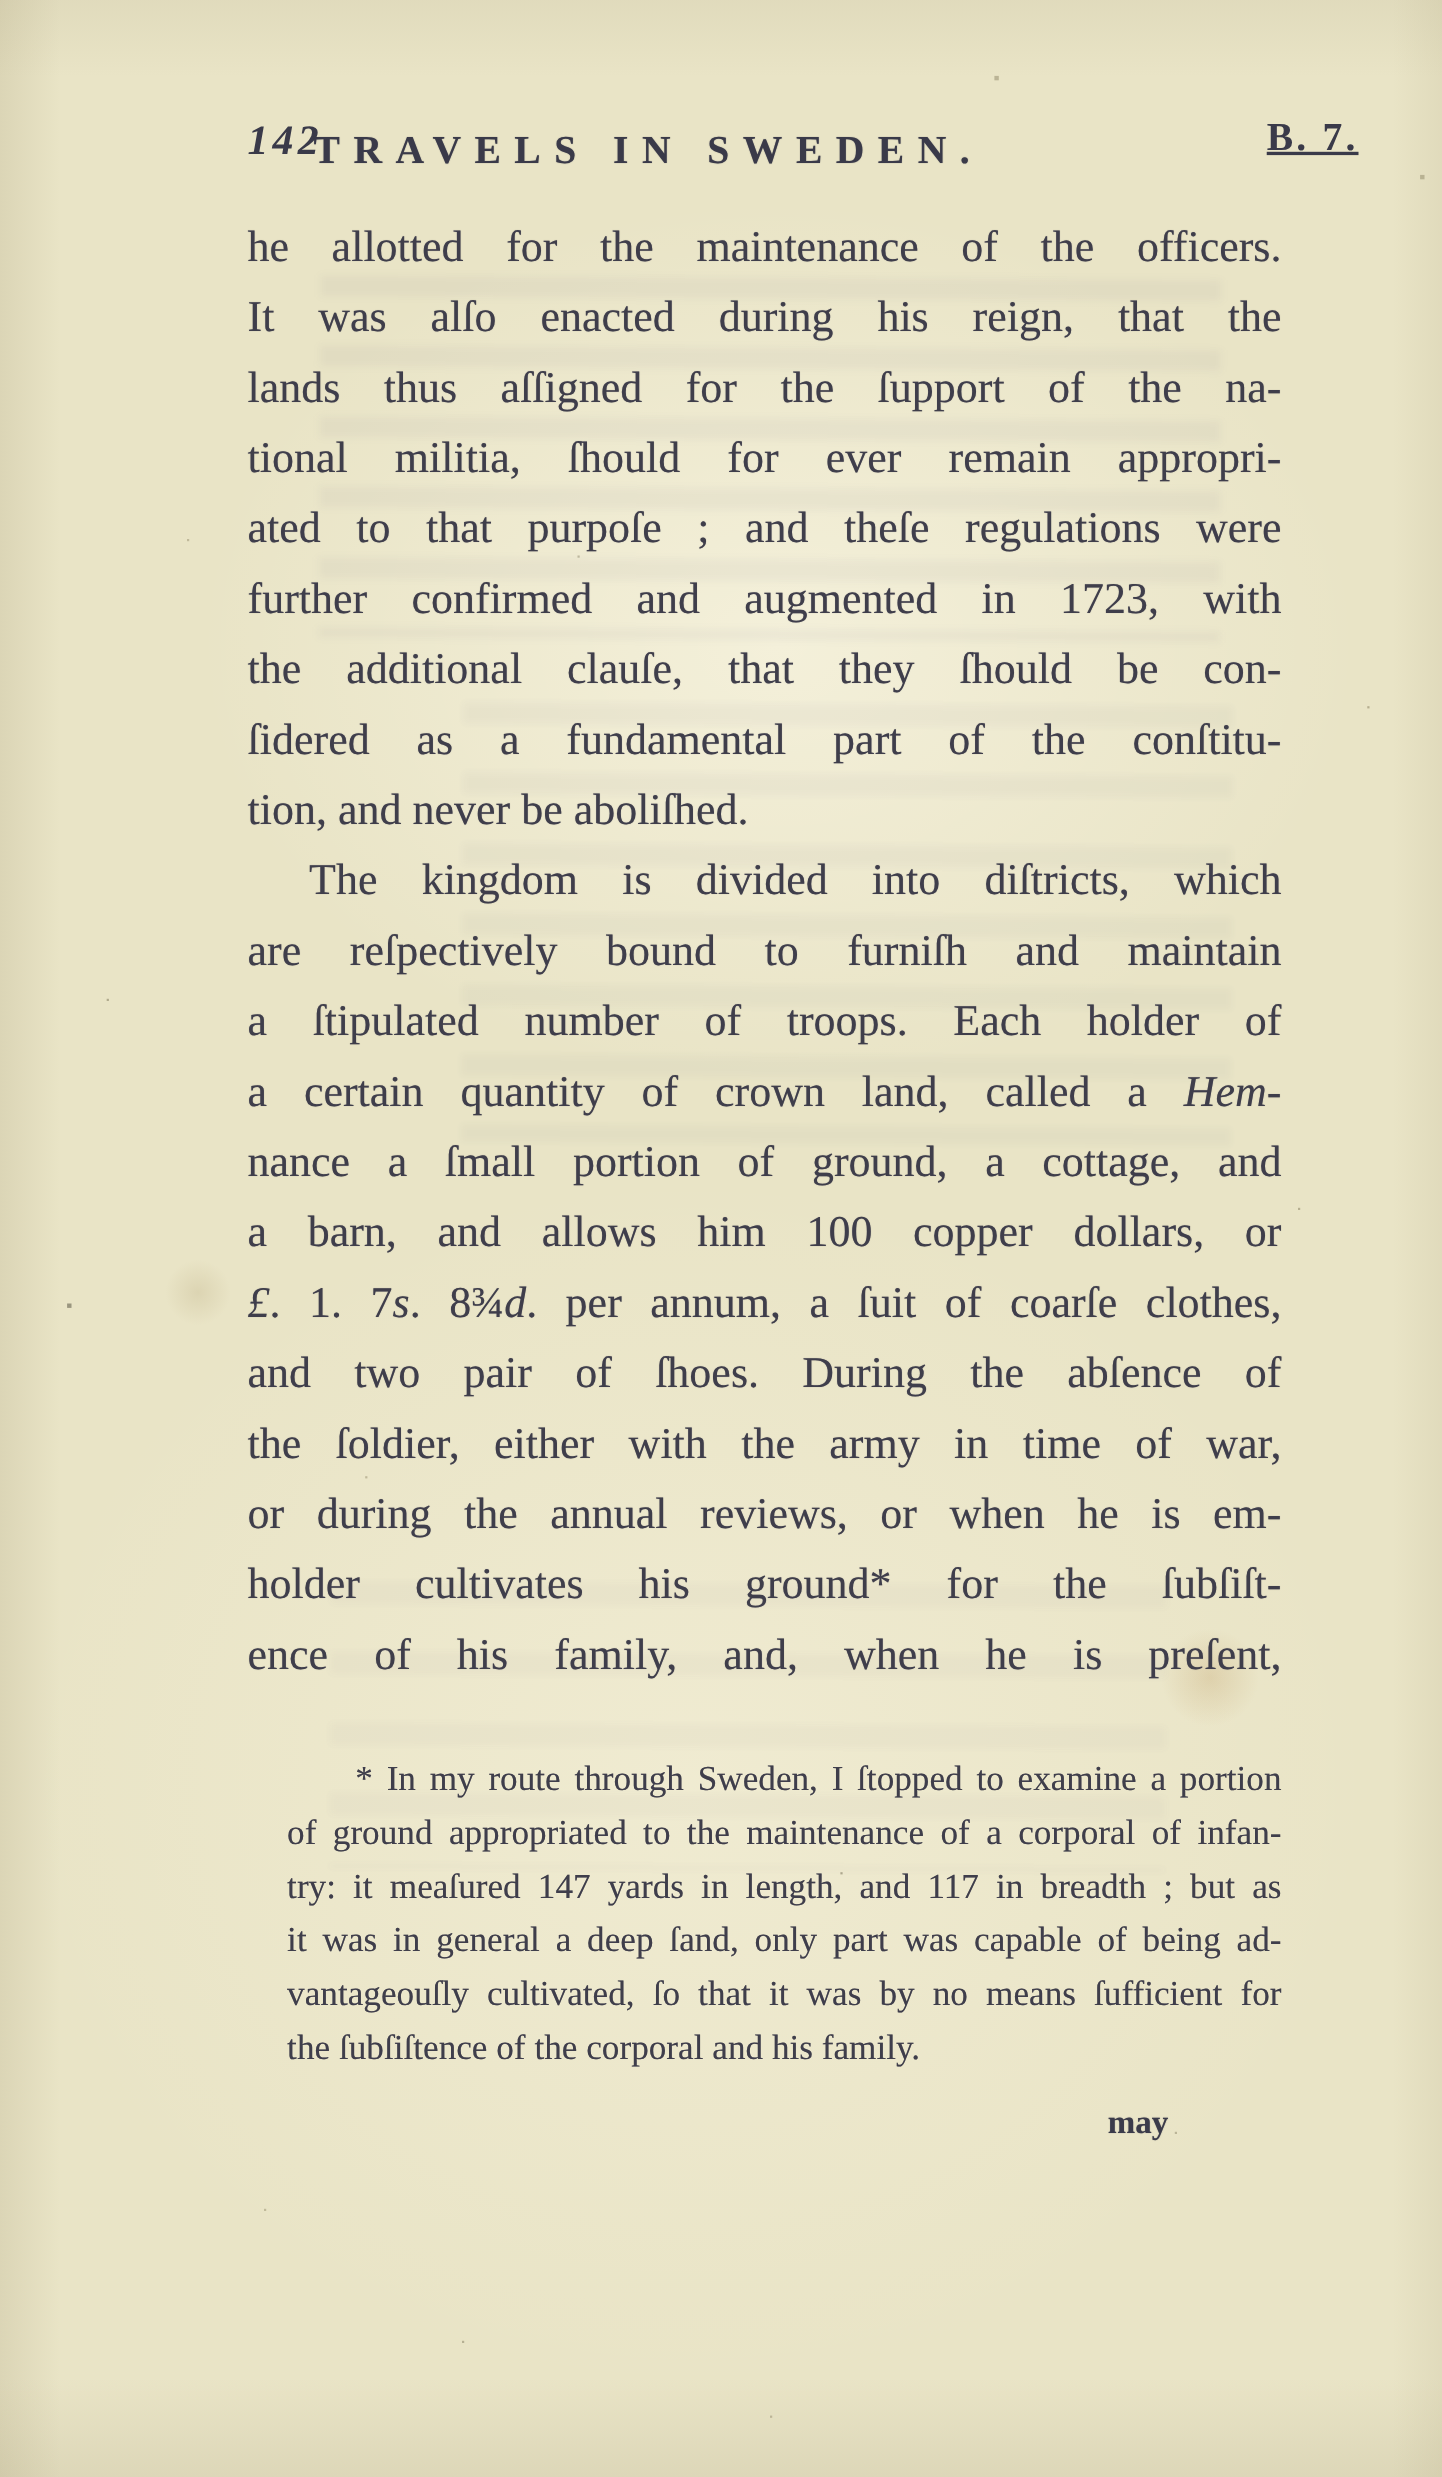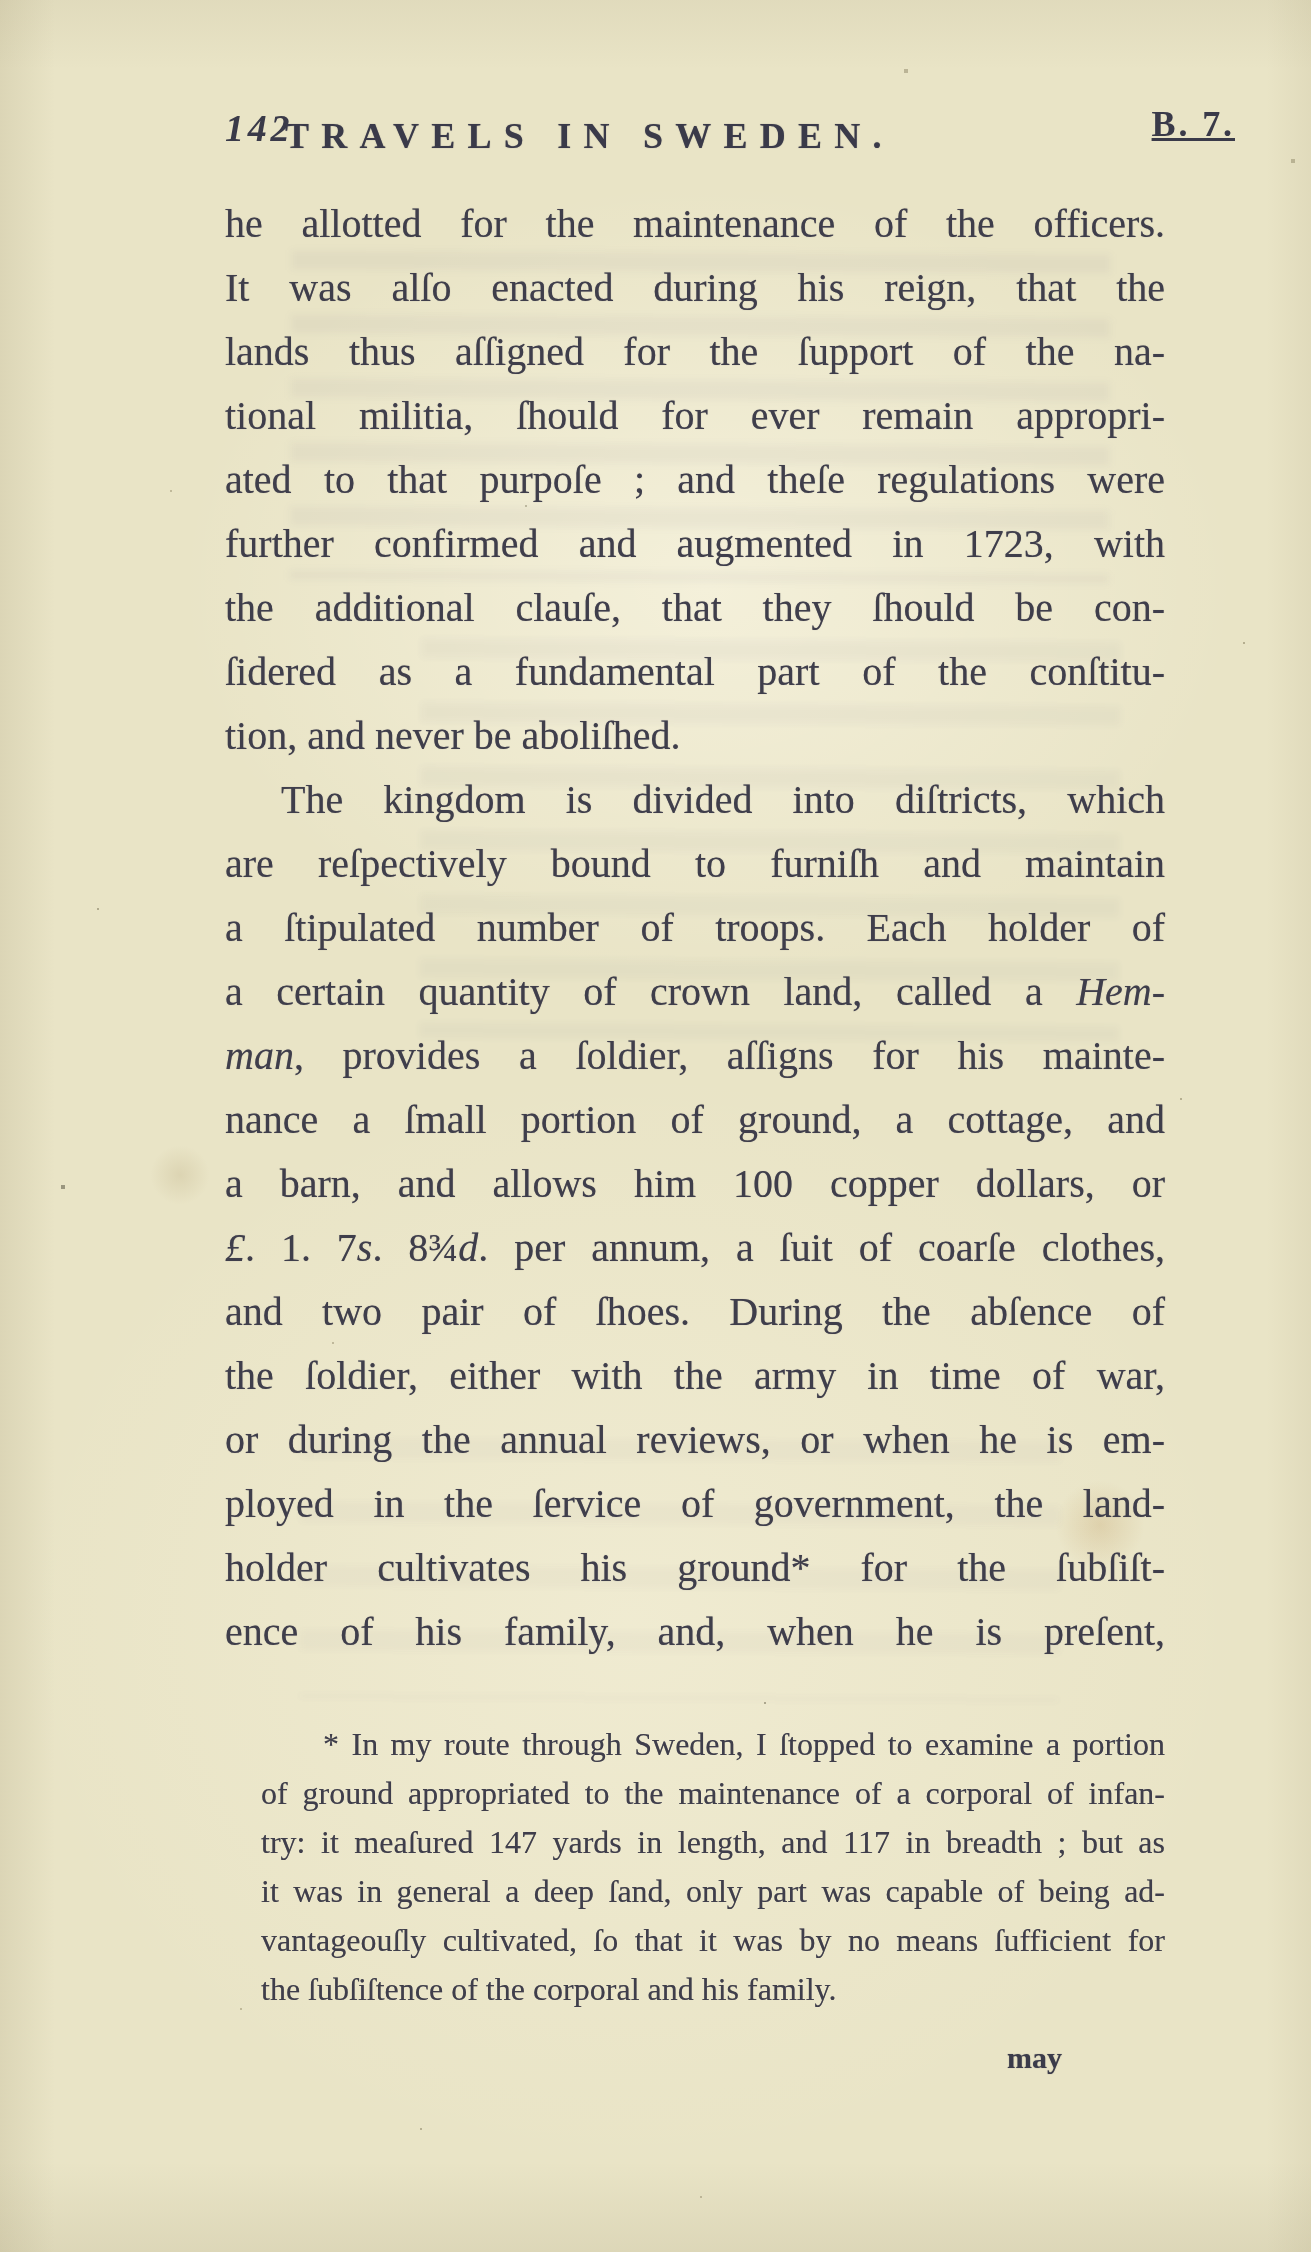--- a/index.html
+++ b/index.html
@@ -193,28 +193,26 @@
           <div class="line"><span>further confirmed and augmented in 1723, with</span></div>
           <div class="line"><span>the additional clauſe, that they ſhould be con-</span></div>
           <div class="line"><span>ſidered as a fundamental part of the conſtitu-</span></div>
           <div class="line flush"><span>tion, and never be aboliſhed.</span></div>
         </div>
         <div class="paragraph">
           <div class="line indent"><span>The kingdom is divided into diſtricts, which</span></div>
           <div class="line"><span>are reſpectively bound to furniſh and maintain</span></div>
           <div class="line"><span>a ſtipulated number of troops. Each holder of</span></div>
           <div class="line"><span>a certain quantity of crown land, called a </span><span class="it">Hem-</span></div>
-          <div class="line"><span class="it">man</span><span>, provides a ſoldier, aſſigns for his mainte-</span></div>
           <div class="line"><span>nance a ſmall portion of ground, a cottage, and</span></div>
           <div class="line"><span>a barn, and allows him 100 copper dollars, or</span></div>
           <div class="line"><span class="it">£</span><span>. 1. 7</span><span class="it">s</span><span>. 8¾</span><span class="it">d</span><span>. per annum, a ſuit of coarſe clothes,</span></div>
           <div class="line"><span>and two pair of ſhoes. During the abſence of</span></div>
           <div class="line"><span>the ſoldier, either with the army in time of war,</span></div>
           <div class="line"><span>or during the annual reviews, or when he is em-</span></div>
-          <div class="line"><span>ployed in the ſervice of government, the land-</span></div>
           <div class="line"><span>holder cultivates his ground* for the ſubſiſt-</span></div>
           <div class="line"><span>ence of his family, and, when he is preſent,</span></div>
         </div>
       </div>
     <div id="footnote" class="footnote">
         <div class="line indent"><span>* In my route through Sweden, I ſtopped to examine a portion</span></div>
         <div class="line"><span>of ground appropriated to the maintenance of a corporal of infan-</span></div>
         <div class="line"><span>try: it meaſured 147 yards in length, and 117 in breadth ; but as</span></div>
         <div class="line"><span>it was in general a deep ſand, only part was capable of being ad-</span></div>
         <div class="line"><span>vantageouſly cultivated, ſo that it was by no means ſufficient for</span></div>

